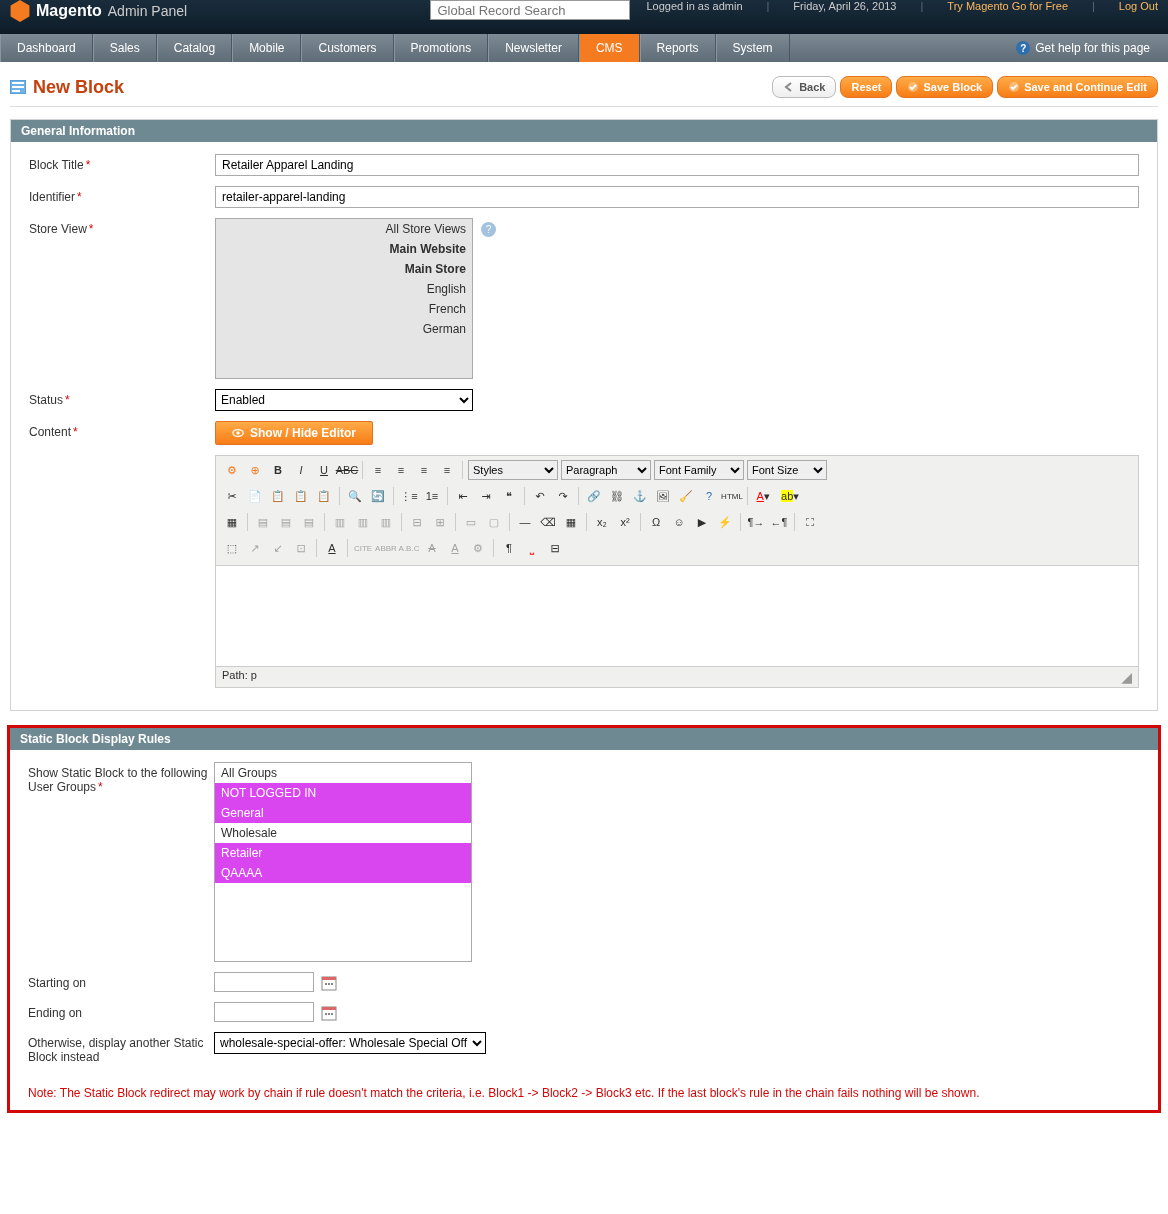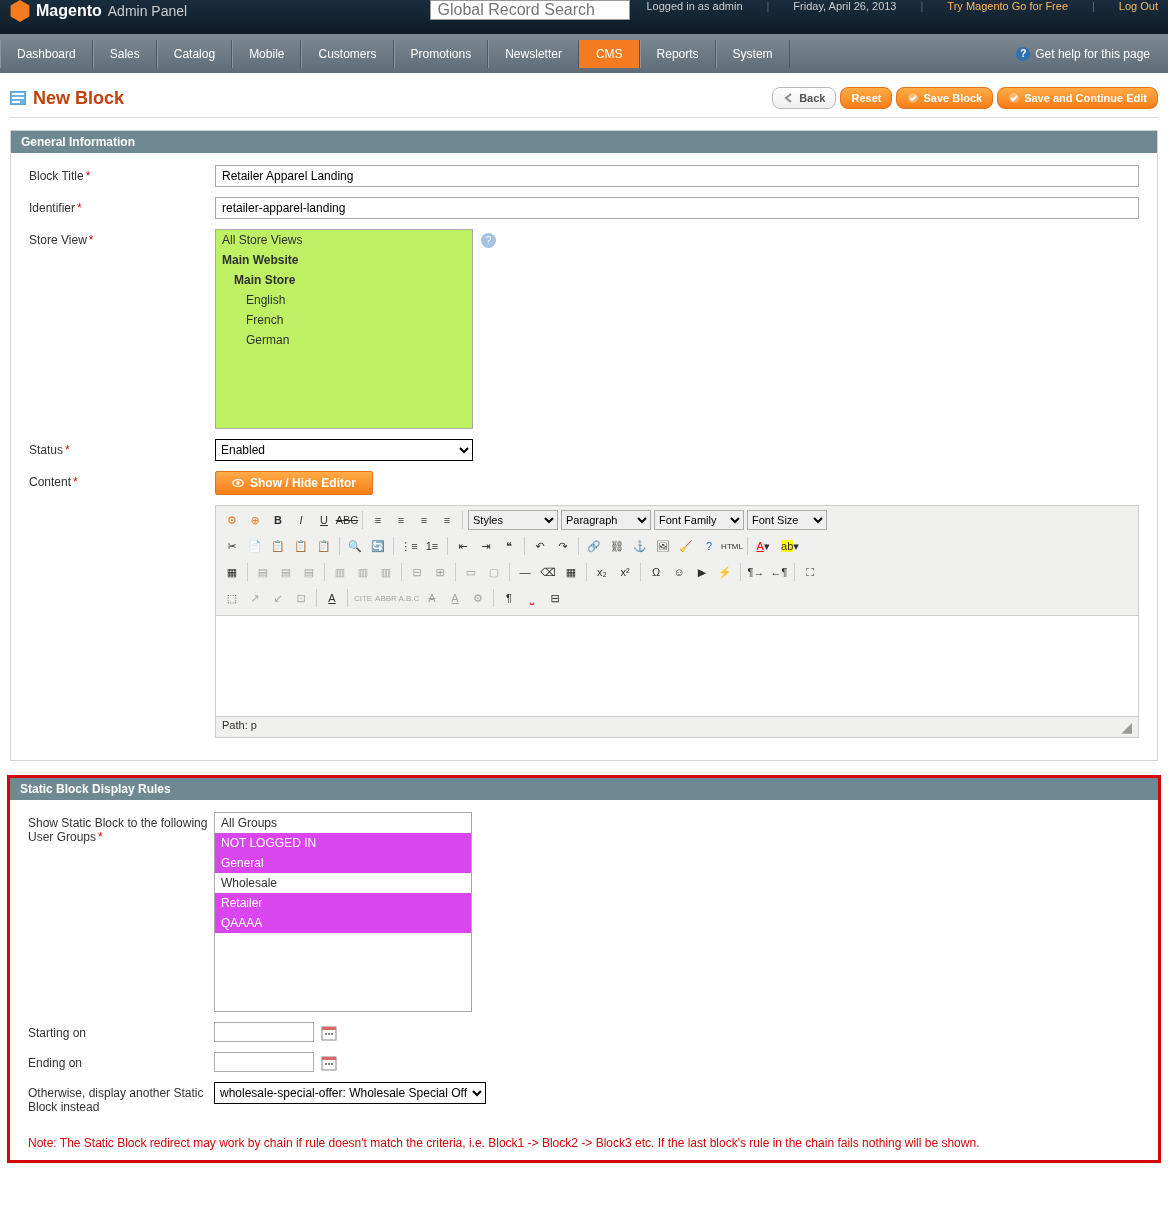--- a/index.html
+++ b/index.html
@@ -5,28 +5,28 @@
 * { box-sizing: border-box; margin: 0; padding: 0; }
 body { font-family: Arial, Helvetica, sans-serif; font-size: 12px; color: #2f2f2f; background: #fff; }
 
 
 .header { background: linear-gradient(to bottom, #1a2d3d, #0d1b26); height: 34px; display: flex; align-items: flex-start; padding: 0 10px; color: #ccc; }
 .logo { display: flex; align-items: center; gap: 6px; }
 .logo-icon { width: 20px; height: 22px; }
 .brand { font-size: 16px; font-weight: bold; color: #fff; }
 .brand-light { font-weight: normal; font-size: 14px; color: #ccc; }
 .search-box { margin-left: auto; }
-.search-input { width: 200px; height: 20px; padding: 2px 6px; font-size: 16px; border: 1px solid #999; }
+.search-input { width: 200px; height: 20px; padding: 2px 6px; font-size: 13px; border: 1px solid #999; }
 .header-links { display: flex; gap: 24px; font-size: 11px; margin-left: 16px; align-items: center; }
 .header-links .sep { color: #5a6d7d; }
 .header-links a { color: #fdb85c; cursor: pointer; }
 .header-links .txt { color: #ccc; }
 
 
-.nav { background: linear-gradient(to bottom, #7d8a94, #5e6c77); height: 39px; display: flex; align-items: center; font-size: 12px; }
+.nav { background: linear-gradient(to bottom, #7d8a94, #5e6c77); height: 28px; display: flex; align-items: center; font-size: 12px; }
 .nav-item { padding: 0 16px; height: 28px; display: flex; align-items: center; color: #fff; border-right: 1px solid #4a5863; border-left: 1px solid #8a97a2; cursor: pointer; }
 .nav-item.active { background: #f47b20; }
 .nav-help { margin-left: auto; padding-right: 18px; color: #fff; display: flex; align-items: center; gap: 5px; }
 .help-icon { width: 14px; height: 14px; background: #2f6fad; border-radius: 50%; color: #fff; font-size: 10px; display: flex; align-items: center; justify-content: center; font-weight: bold; }
 
 
 .page-head { display: flex; align-items: center; padding: 14px 10px 6px; }
 .page-title-wrap { display: flex; align-items: center; gap: 7px; }
 .page-icon { width: 16px; height: 14px; }
 .page-title { color: #c2410c; font-size: 18px; font-weight: bold; }
@@ -40,21 +40,21 @@
 
 .section { margin: 0 10px 14px; border: 1px solid #cfd3d6; background: #fff; }
 .section-head { background: #6f8992; color: #fff; font-weight: bold; font-size: 12px; padding: 4px 10px; }
 .section-body { padding: 12px 18px; }
 .form-row { display: flex; margin-bottom: 10px; }
 .form-label { width: 186px; padding-top: 4px; font-size: 12px; color: #333; }
 .req { color: #d40707; padding-left: 2px; }
 .form-field { flex: 1; }
 .text-input { width: 100%; height: 22px; border: 1px solid #aaa; padding: 2px 6px; font-size: 12px; }
 .select-box { height: 22px; border: 1px solid #000; background: #fff; font-size: 12px; padding: 1px; min-width: 258px; }
-.multi-select { width: 258px; height: 200px; border: 1px solid #aaa; background: #bef264; overflow-y: scroll; font-size: 12px; }
+.multi-select { width: 258px; height: 161px; border: 1px solid #aaa; background: #e5e5e5; overflow-y: scroll; font-size: 12px; text-align: right; }
 .ms-item { padding: 3px 6px; cursor: pointer; }
 .ms-bold { font-weight: bold; }
 .ms-indent1 { padding-left: 18px; font-weight: bold; }
 .ms-indent2 { padding-left: 30px; }
 .ms-selected { background: #d946ef; color: #fff; }
 .scroll-wrap { display: flex; }
 .help-q { width: 15px; height: 15px; background: #a3c2e0; border-radius: 50%; color: #fff; font-size: 10px; display: flex; align-items: center; justify-content: center; margin-left: 8px; margin-top: 4px; }
 
 
 .btn-showhide { background: linear-gradient(to bottom, #ffac47, #f77c16); color: #fff; border: 1px solid #e57220; height: 24px; padding: 0 16px; border-radius: 2px; font-size: 12px; font-weight: bold; display: inline-flex; align-items: center; gap: 6px; cursor: pointer; }

